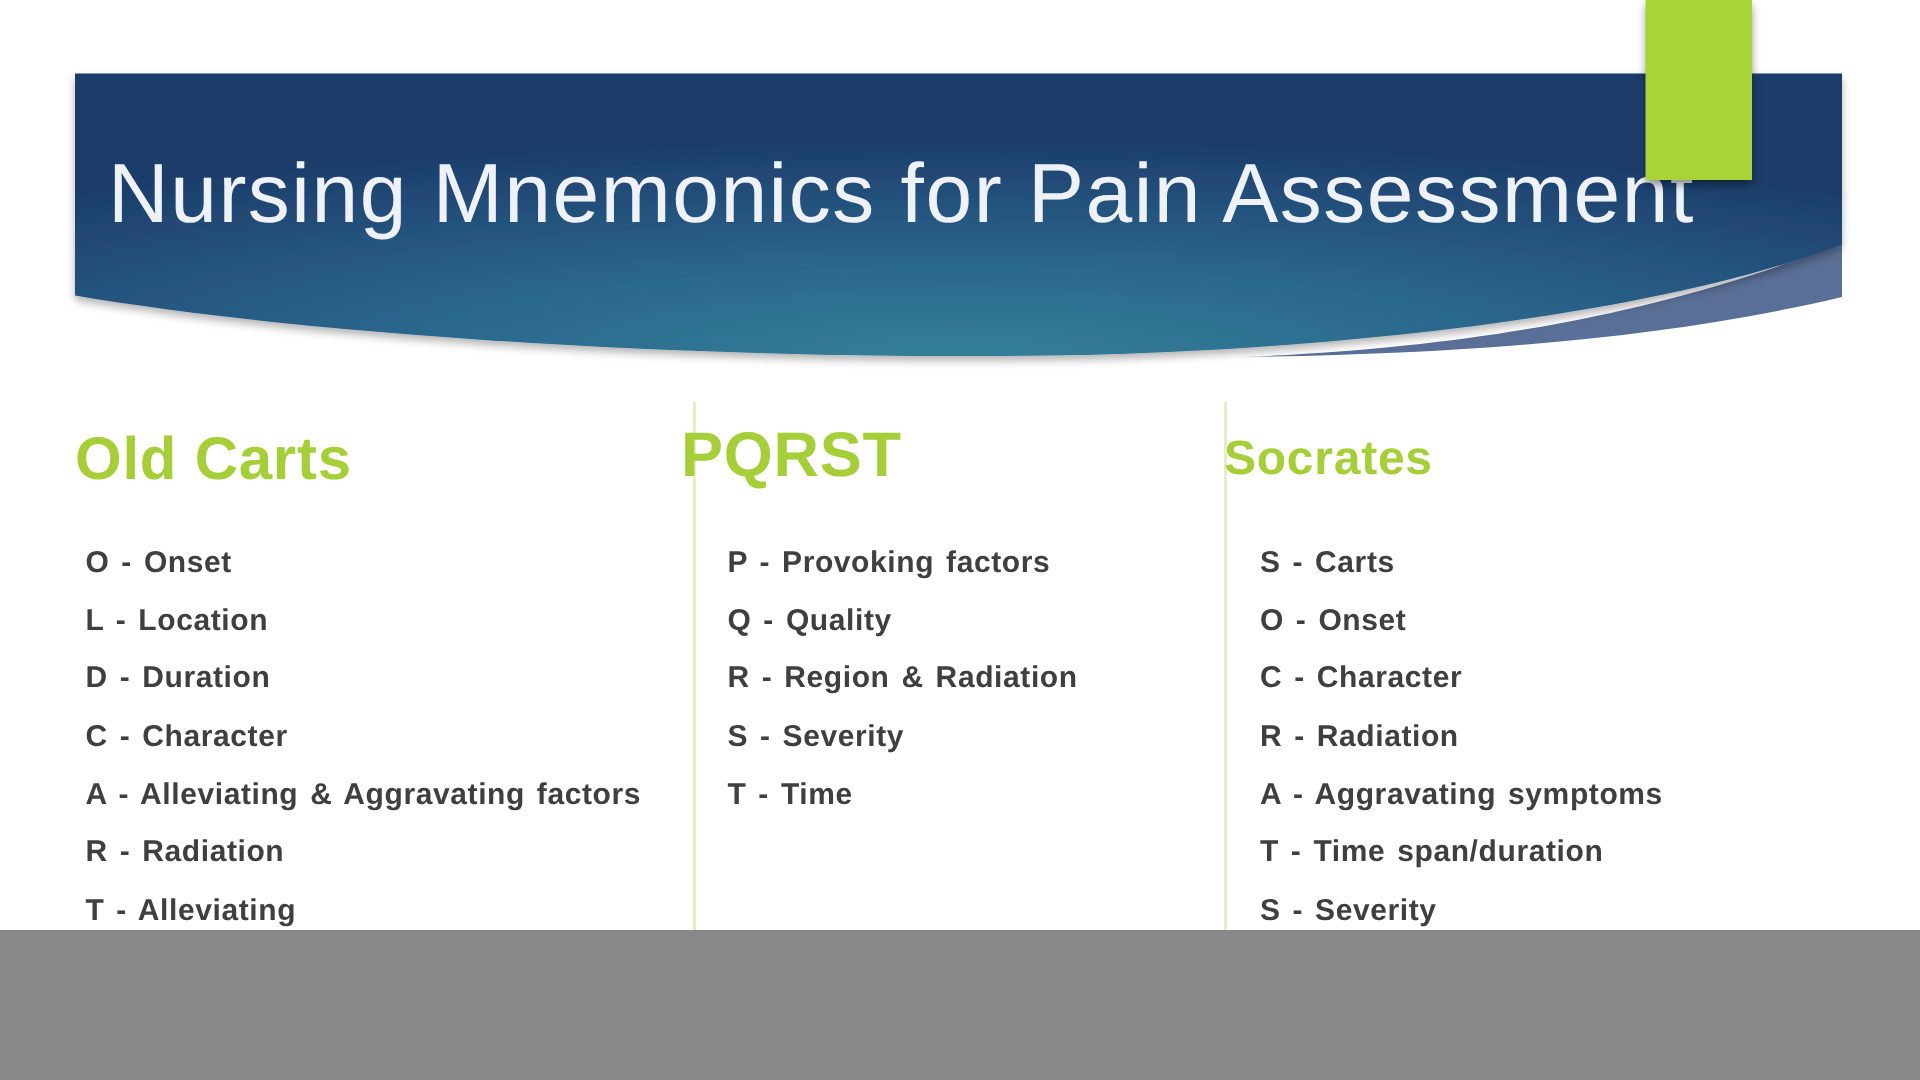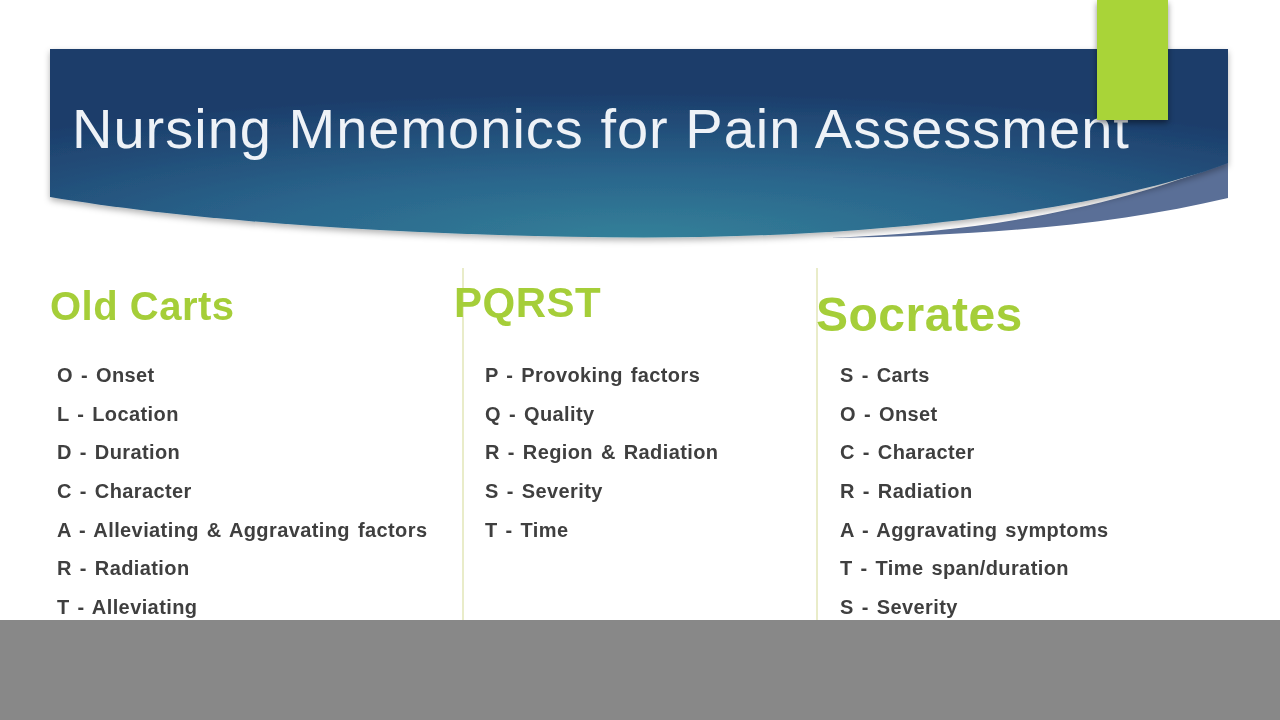--- a/index.html
+++ b/index.html
@@ -40,21 +40,21 @@
   .col-header{
     position:absolute;
     font-weight:700;
     color:#a5ce39;
     text-align:left;
     letter-spacing:0.5px;
     white-space:nowrap;
   }
   .col-header.h1{left:50px;width:412px;top:284px;font-size:40px;}
   .col-header.h2{left:434px;width:354px;top:279px;font-size:42px;margin-left:20px;}
-  .col-header.h3{left:816px;width:358px;top:287px;font-size:48px;}
+  .col-header.h3{left:816px;width:358px;top:287px;font-size:32px;}
   ul.mnemonic-list{
     position:absolute;
     top:356px;
     margin:0;padding:0;list-style:none;
   }
   ul.mnemonic-list.c1{left:57px;}
   ul.mnemonic-list.c2{left:485px;}
   ul.mnemonic-list.c3{left:840px;}
   ul.mnemonic-list li{
     height:38.7px;

